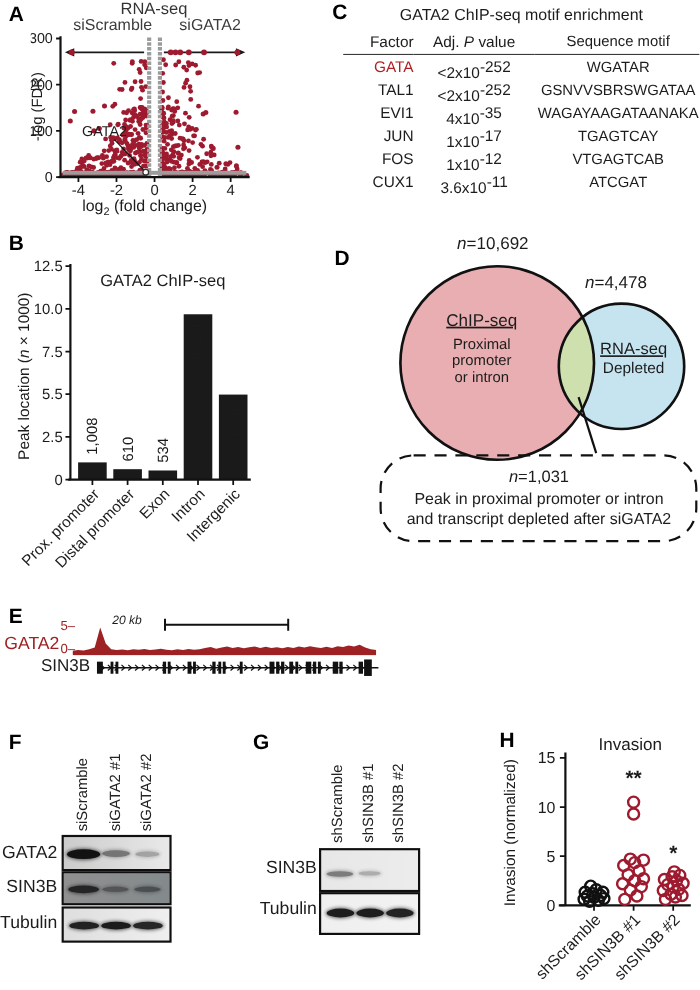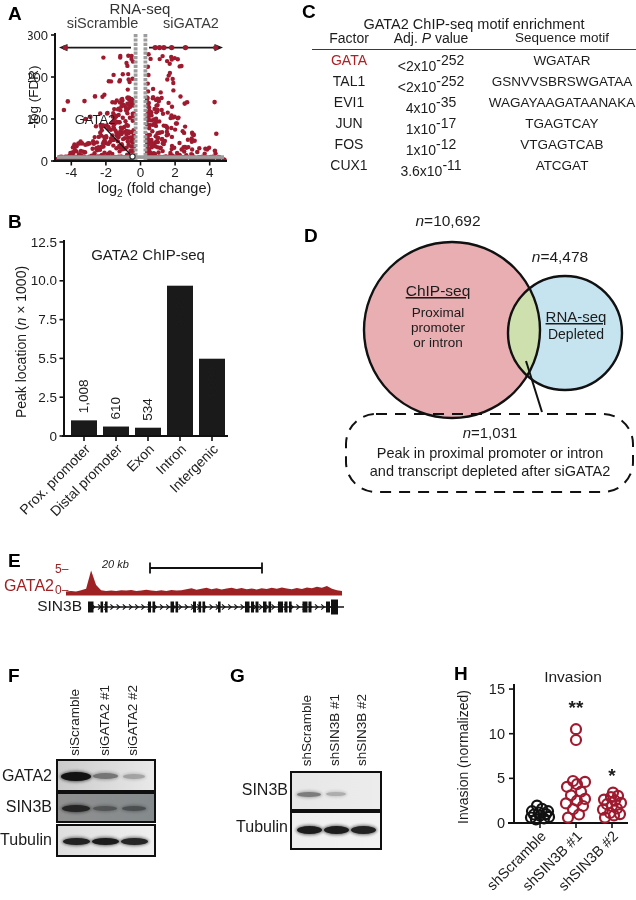--- a/index.html
+++ b/index.html
@@ -10,21 +10,21 @@
   .ctr{text-align:center;}
   .rt{text-align:right;}
   svg text{font-family:"Liberation Sans",sans-serif;fill:#1c1c1c;}
   .lane-col{position:absolute;display:flex;align-items:flex-end;justify-content:center;width:20px;}
   .lane-col span{writing-mode:vertical-rl;transform:rotate(180deg);font-size:13.5px;white-space:nowrap;color:#222;}
   .blot{position:absolute;border:2px solid #0f0f0f;}
   .band{position:absolute;border-radius:50%;background:#121212;box-shadow:0 0 3px 1.2px rgba(15,15,15,.55);}
   .c-grid{position:absolute;display:grid;grid-template-columns:64px 110px 152px;}
   .c-cell{height:21px;line-height:21px;font-size:14px;white-space:nowrap;}
   .c-head{border-bottom:1.6px solid #3a3a3a;height:22px;line-height:22px;}
-  .c-f{padding-left:10px;text-align:center;}
+  .c-f{padding-left:10px;text-align:right;}
   .c-p{text-align:center;}
   .c-m{text-align:center;font-size:13.5px;}
   sup{font-size:14px;}
   sub{font-size:10px;}
 </style>
 </head>
 <body>
 
 <div id="fig">
 
@@ -855,21 +855,21 @@
         <line x1="181.7" y1="131" x2="181.7" y2="135.5" stroke="#111" stroke-width="1.6"></line>
         <text x="181.7" y="147" font-size="13.5" text-anchor="middle">4</text>
       </g>
     <text x="10" y="67" transform="rotate(-90 10 67)" text-anchor="middle" font-size="13.5">-log (FDR)</text>
     <g>
       <text x="67" y="94" text-anchor="middle" font-size="13">GATA2</text>
       <line x1="76" y1="97" x2="103" y2="125" stroke="#111" stroke-width="1.1"></line>
       <circle cx="104.5" cy="126.5" r="2.6" fill="#fff" stroke="#333" stroke-width="1.2"></circle>
     </g>
   </svg>
-  <div class="abs ctr" style="left:72px;top:180px;width:165px;font-size:14.5px;"><span>log</span><sub>2</sub><span> (fold change)</span></div>
+  <div class="abs ctr" style="left:49px;top:180px;width:165px;font-size:14.5px;"><span>log</span><sub>2</sub><span> (fold change)</span></div>
 
   <div class="plabel" style="left:8px;top:212px;">B</div>
   <svg class="abs" style="left:12px;top:224px;" width="224" height="302">
     <text x="136" y="36" text-anchor="middle" font-size="15">GATA2 ChIP-seq</text>
     <text x="14" y="118" transform="rotate(-90 14 118)" text-anchor="middle" font-size="14"><tspan>Peak location (</tspan><tspan font-style="italic">n</tspan><tspan> × 1000)</tspan></text>
     <g>
         <rect x="59" y="196.35584" width="26" height="15.64416" fill="#1a1a1a"></rect>
         <text x="76.5" y="189.35584" font-size="13.5" text-anchor="start" transform="rotate(-90 76.5 189.35584)">1,008</text>
         <rect x="91" y="202.5328" width="26" height="9.4672" fill="#1a1a1a"></rect>
         <text x="108.5" y="195.5328" font-size="13.5" text-anchor="start" transform="rotate(-90 108.5 195.5328)">610</text>
@@ -904,21 +904,21 @@
         <text x="79" y="226" font-size="14" text-anchor="end" transform="rotate(-45 79 226)">Prox. promoter</text>
         <text x="111" y="226" font-size="14" text-anchor="end" transform="rotate(-45 111 226)">Distal promoter</text>
         <text x="143" y="226" font-size="14" text-anchor="end" transform="rotate(-45 143 226)">Exon</text>
         <text x="175" y="226" font-size="14" text-anchor="end" transform="rotate(-45 175 226)">Intron</text>
         <text x="207" y="226" font-size="14" text-anchor="end" transform="rotate(-45 207 226)">Intergenic</text>
       </g>
   </svg>
 
   <div class="abs" style="left:300px;top:0;width:336px;height:196px;">
     <div class="plabel" style="left:2px;top:2px;">C</div>
-    <div class="abs ctr" style="left:16px;top:16px;width:316px;font-size:14.5px;">GATA2 ChIP-seq motif enrichment</div>
+    <div class="abs ctr" style="left:16px;top:6px;width:316px;font-size:14.5px;">GATA2 ChIP-seq motif enrichment</div>
     <div class="c-grid" style="left:12px;top:27px;">
       <div class="c-cell c-head c-f"><span>Factor</span></div>
       <div class="c-cell c-head c-p"><span>Adj. </span><i>P</i><span> value</span></div>
       <div class="c-cell c-head c-m"><span>Sequence motif</span></div>
     <div class="c-cell c-f" style="color: rgb(176, 31, 36);">GATA</div>
         <div class="c-cell c-p">&lt;2x10<sup>-252</sup></div>
         <div class="c-cell c-m">WGATAR</div>
         <div class="c-cell c-f">TAL1</div>
         <div class="c-cell c-p">&lt;2x10<sup>-252</sup></div>
         <div class="c-cell c-m">GSNVVSBRSWGATAA</div>

